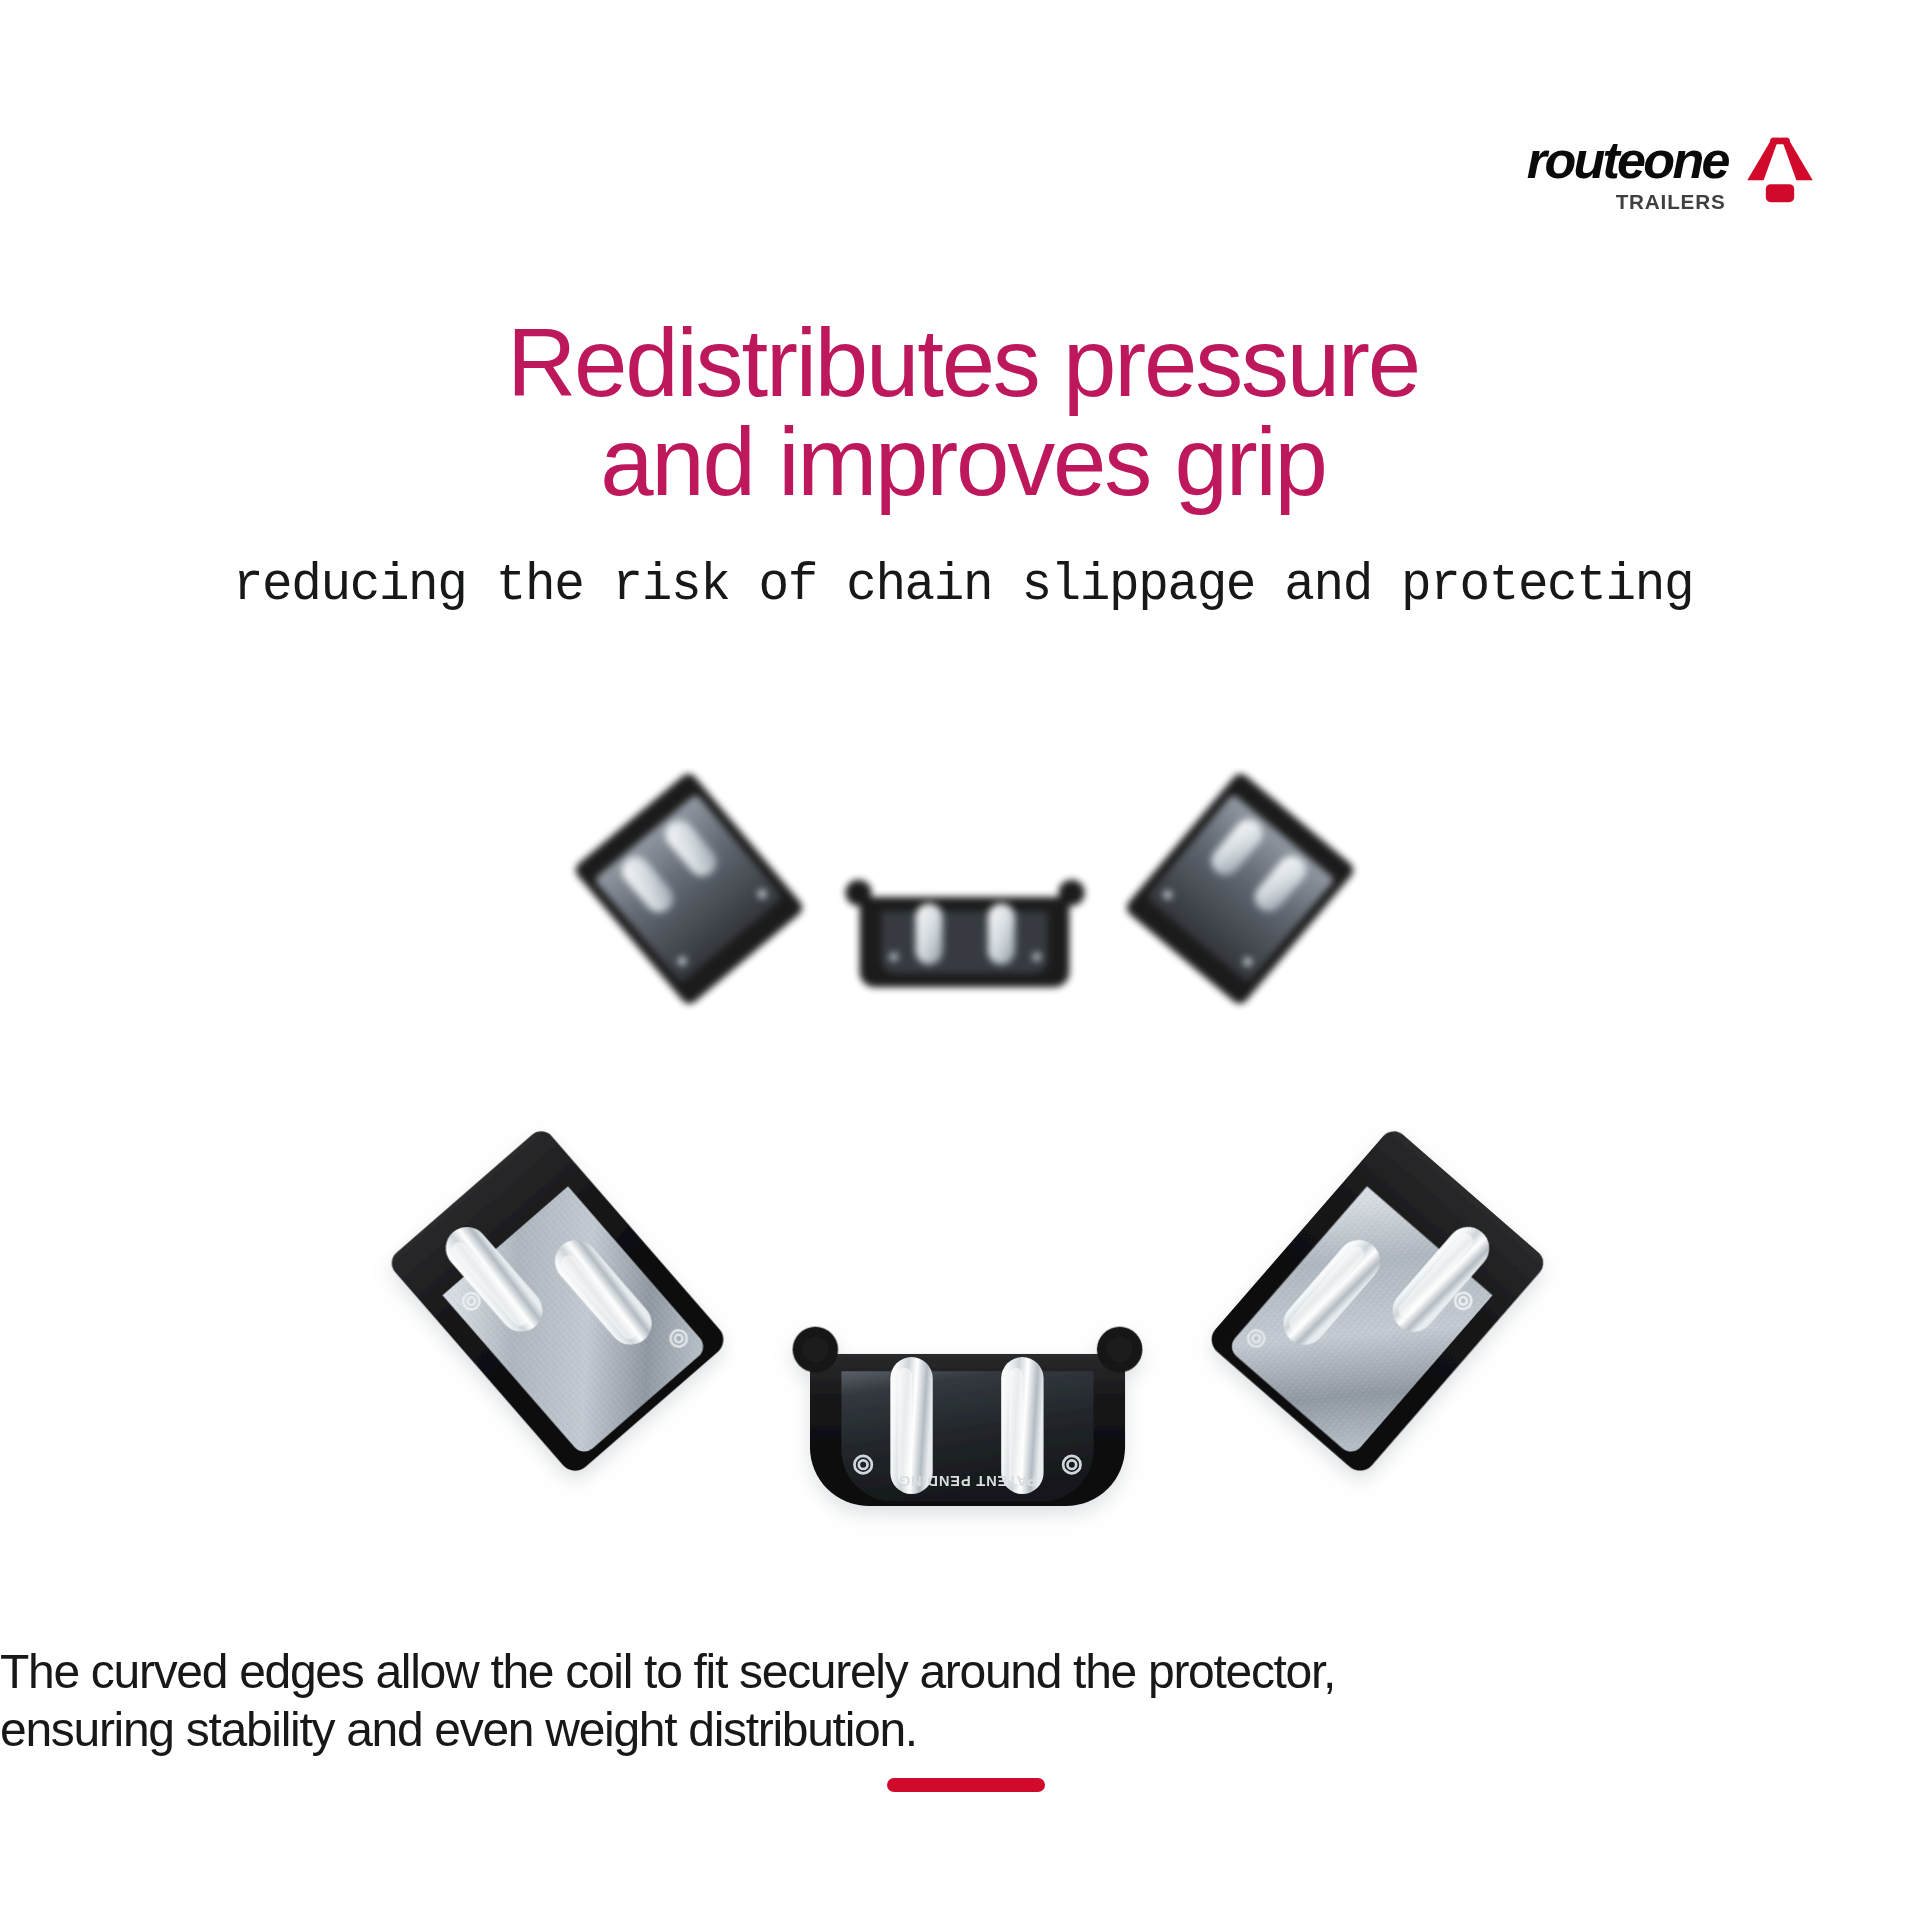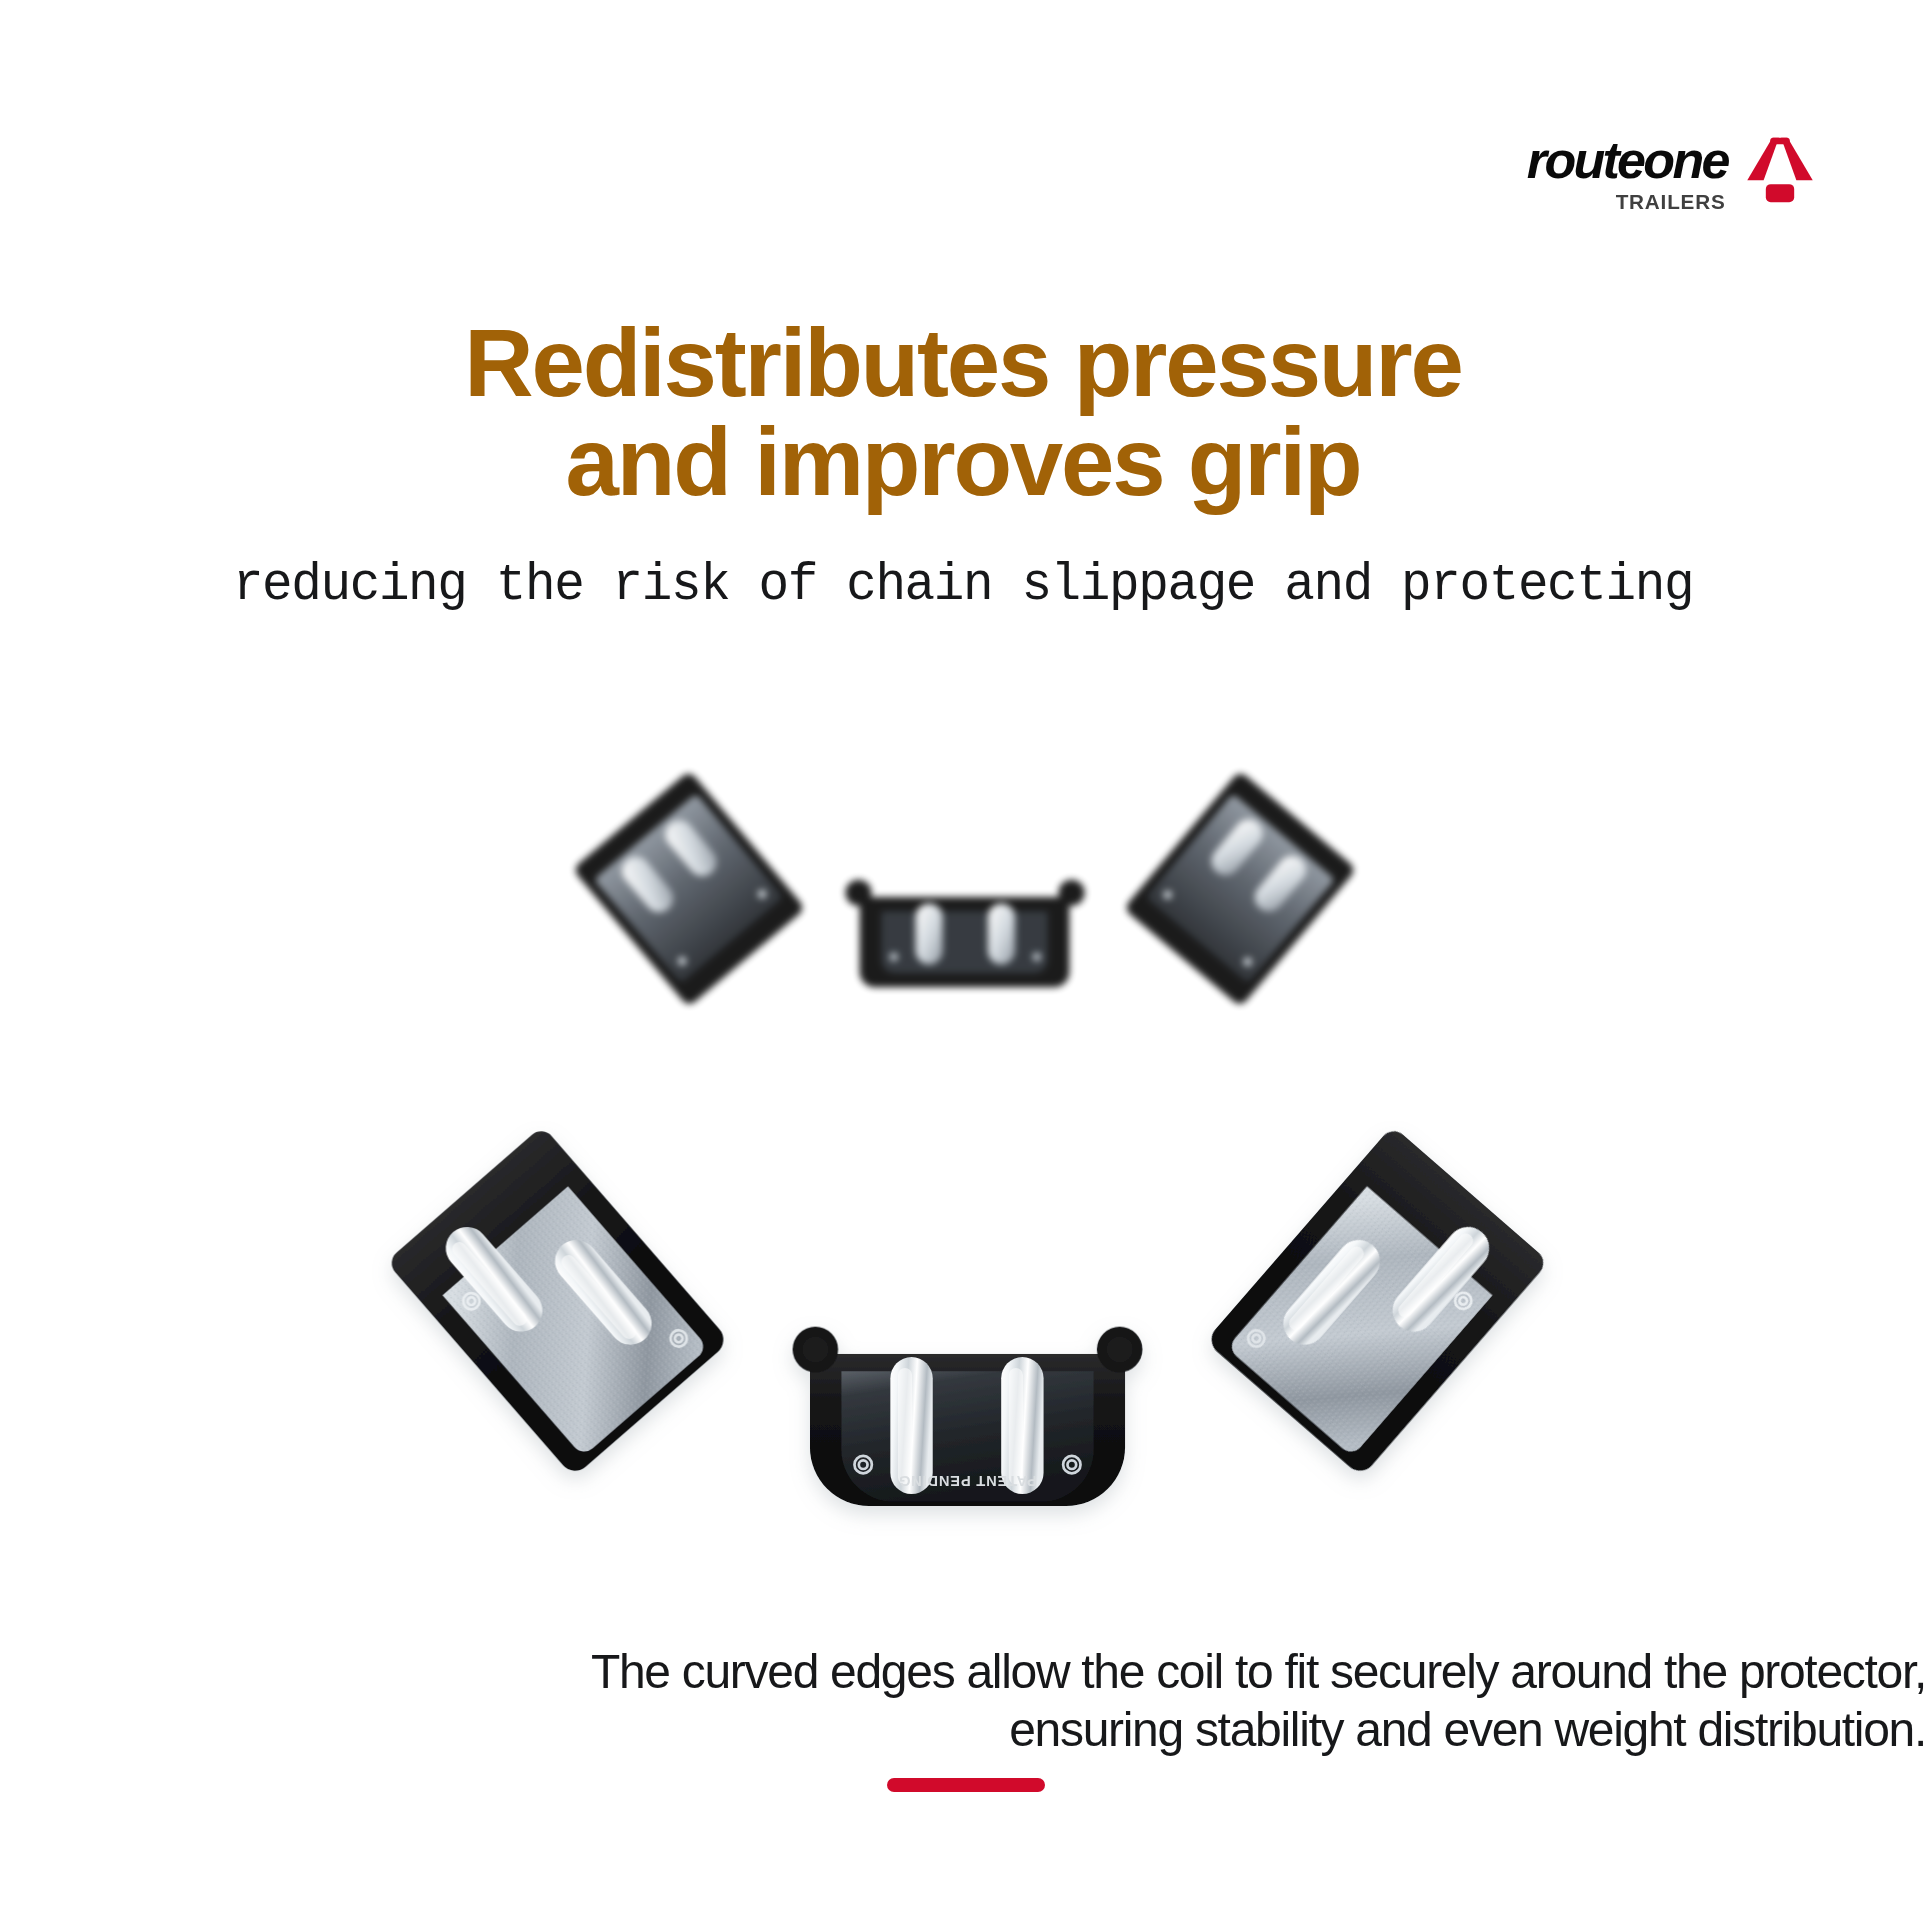--- a/index.html
+++ b/index.html
@@ -66,23 +66,23 @@
   }
   .logo-mark svg { display: block; width: 72px; height: 72px; }
 
   
   .headline {
     position: absolute;
     top: 314px;
     left: 0;
     width: 1926px;
     text-align: center;
-    color: #a16207;
-    font-family: "Liberation Sans", sans-serif;
-    font-weight: 700;
+    color: #be185d;
+    font-family: "Liberation Sans", sans-serif;
+    font-weight: 400;
     font-size: 96px;
     line-height: 1.03;
     letter-spacing: -2.2px;
   }
   .headline .hl-line { display: block; white-space: nowrap; }
 
   
   .subhead {
     position: absolute;
     top: 555px;
@@ -125,21 +125,21 @@
     font-weight: 700;
     fill: #d9dde0;
   }
 
   
   .caption {
     position: absolute;
     top: 1643px;
     left: 0;
     width: 1926px;
-    text-align: right;
+    text-align: left;
     color: #17181a;
     font-family: "Liberation Sans", sans-serif;
     font-weight: 400;
     font-size: 48px;
     line-height: 1.2;
     letter-spacing: -1.3px;
   }
   .caption .cap-line { display: block; white-space: nowrap; }
 
   

